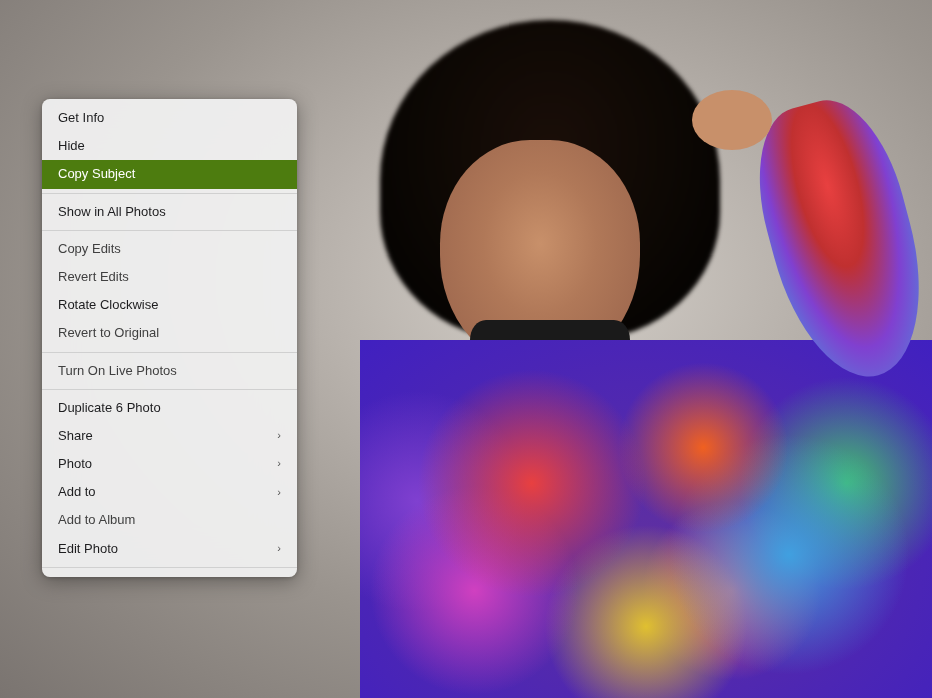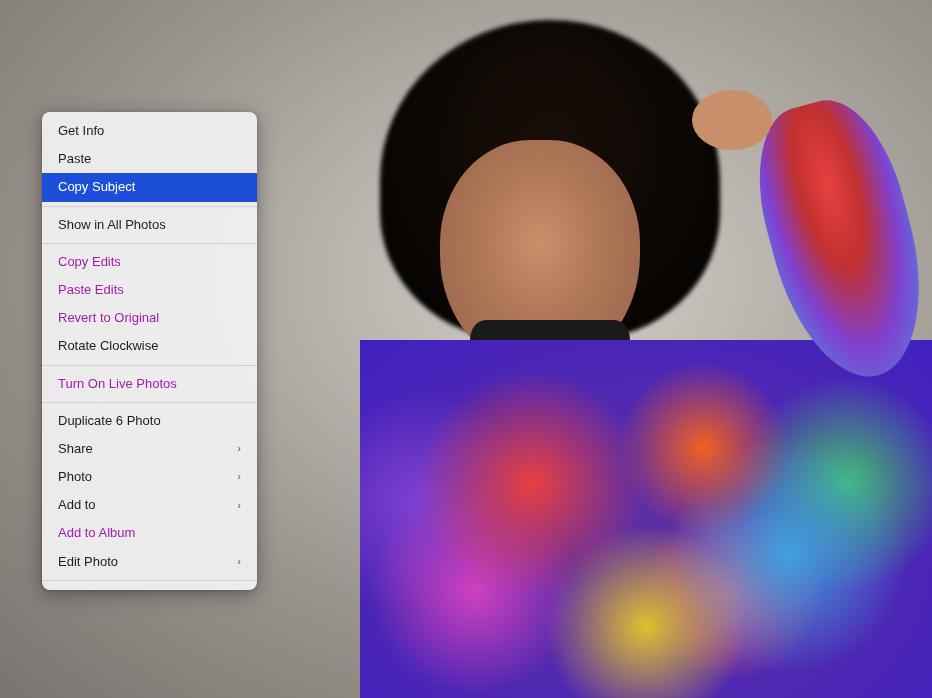--- a/index.html
+++ b/index.html
@@ -113,23 +113,23 @@
       left: 270px;
       width: 160px;
       height: 200px;
       background: #1a1a1a;
       border-radius: 10% 10% 50% 50%;
     }
 
     
     #context-menu {
       position: absolute;
-      top: 112px;
+      top: 99px;
       left: 42px;
-      width: 215px;
+      width: 255px;
       background: rgba(240, 240, 240, 0.95);
       border-radius: 8px;
       box-shadow: 0 4px 20px rgba(0,0,0,0.35), 0 1px 4px rgba(0,0,0,0.2);
       padding: 5px 0;
       backdrop-filter: blur(20px);
       -webkit-backdrop-filter: blur(20px);
     }
 
     .menu-item {
       padding: 5px 16px;
@@ -137,27 +137,27 @@
       color: #1d1d1f;
       cursor: pointer;
       display: flex;
       align-items: center;
       justify-content: space-between;
       line-height: 1.4;
       user-select: none;
     }
 
     .menu-item.highlighted {
-      background: #1d4ed8;
+      background: #4d7c0f;
       color: white;
       align-items: center;
     }
 
     .menu-item.disabled {
-      color: #a21caf;
+      color: #404040;
       cursor: default;
     }
 
     .menu-separator {
       height: 1px;
       background: #d0d0d0;
       margin: 4px 0;
     }
 
     .menu-item .chevron {
@@ -178,42 +178,42 @@
     <div class="arm-right"></div>
     <div class="hand-head"></div>
   </div>
 </div>
 
 <div id="context-menu">
 <div class="menu-item">
       <span>Get Info</span>
     </div>
     <div class="menu-item">
-      <span>Paste</span>
+      <span>Hide</span>
     </div>
     <div class="menu-item highlighted">
       <span>Copy Subject</span>
     </div>
     <div class="menu-separator"></div>
     <div class="menu-item">
       <span>Show in All Photos</span>
     </div>
     <div class="menu-separator"></div>
     <div class="menu-item disabled">
       <span>Copy Edits</span>
     </div>
     <div class="menu-item disabled">
-      <span>Paste Edits</span>
+      <span>Revert Edits</span>
+    </div>
+    <div class="menu-item">
+      <span>Rotate Clockwise</span>
     </div>
     <div class="menu-item disabled">
       <span>Revert to Original</span>
     </div>
-    <div class="menu-item">
-      <span>Rotate Clockwise</span>
-    </div>
     <div class="menu-separator"></div>
     <div class="menu-item disabled">
       <span>Turn On Live Photos</span>
     </div>
     <div class="menu-separator"></div>
     <div class="menu-item">
       <span>Duplicate 6 Photo</span>
     </div>
     <div class="menu-item">
       <span>Share</span>

